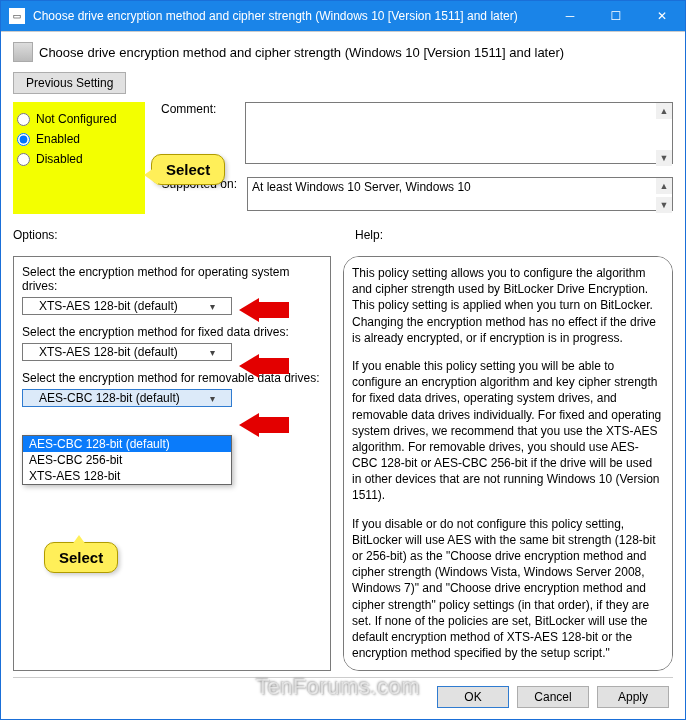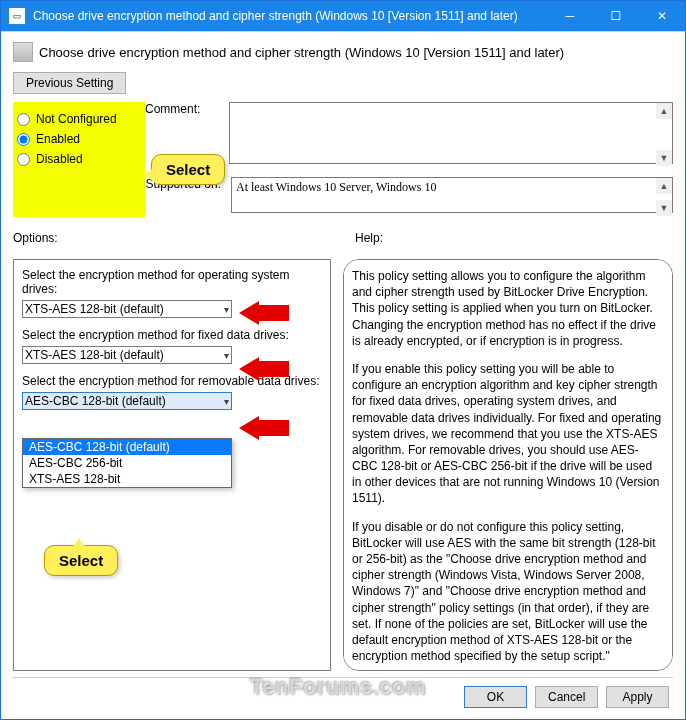--- a/index.html
+++ b/index.html
@@ -45,21 +45,21 @@
     padding:3px 12px;font-size:12px;cursor:pointer;
   }
   .radiogroup{
     background:#f3ff00;
     display:inline-block;
     padding:4px 20px 8px 4px;
     width:132px;
   }
   .radio{display:flex;align-items:center;gap:4px;margin:6px 0;}
   .radio input{margin:0 2px 0 0;}
-  .top-grid{display:flex;}
+  .top-grid{display:flex;gap:16px;}
   .comment-col{flex:1;display:flex;flex-direction:column;gap:4px;}
   .lbl{font-size:12px;}
   textarea.inp{
     width:100%;border:1px solid #7a7a7a;resize:none;
     font-family:inherit;font-size:12px;padding:2px 4px;
     background:#fff;
   }
   .supported-row{display:flex;gap:10px;margin-top:6px;align-items:flex-start;}
   .callout{
     position:absolute;
@@ -83,43 +83,43 @@
   .options-label{margin-bottom:6px;}
   .panels{display:flex;gap:12px;margin-top:8px;flex:1;min-height:0;}
   .panel{
     border:1px solid #7a7a7a;padding:8px 8px;
     overflow:auto;background:#fff;
   }
   .panel.left{width:318px;position:relative;}
   .panel.right{flex:1;border-radius:16px;}
   .sel{
     width:210px;border:1px solid #7a7a7a;
-    font-family:inherit;font-size:12px;padding:1px 2px;
+    font-family:inherit;font-size:12px;padding:1px 16px;
     background:#fff;cursor:pointer;display:flex;justify-content:space-between;align-items:center;
     margin:4px 0 10px 0;
   }
   .sel.hi{background:#dceaf9;border-color:#2f7bd0;}
   .sel .chev{font-size:10px;color:#444;}
   .dropdown{
     position:absolute;border:1px solid #666;background:#fff;
     width:210px;font-size:12px;z-index:5;
     box-shadow:2px 2px 5px rgba(0,0,0,0.25);
   }
   .dropdown div{padding:1px 6px;cursor:pointer;}
   .dropdown div.selitem{background:#0a7bfa;color:#fff;}
   .helptext p{margin:0 0 12px 0;line-height:1.35;font-size:12px;}
   .footer{
     display:flex;justify-content:flex-end;gap:8px;
     padding:8px 4px 4px 0;border-top:1px solid #ccc;margin-top:6px;
   }
-  .footer .btn{width:63px;text-align:center;padding:3px 12px;}
+  .footer .btn{width:72px;text-align:center;padding:3px 12px;}
   .watermark{
     position:absolute;left:0;right:10px;top:642px;
     text-align:center;color:rgba(255,255,255,0.55);
-    font-size:22px;font-weight:700;
+    font-size:22px;font-weight:400;
     text-shadow:1px 1px 2px rgba(100,100,100,0.5), -1px -1px 2px rgba(100,100,100,0.5);
     pointer-events:none;letter-spacing:0.5px;
   }
   .scroll-arrow{
     position:absolute;right:1px;width:16px;height:16px;
     background:#f0f0f0;display:flex;align-items:center;justify-content:center;
     font-size:9px;color:#555;
   }
   .posrel{position:relative;}
 </style>
@@ -165,21 +165,21 @@
       <div style="display:flex;gap:8px;">
         <div class="lbl" style="width:76px;">Comment:</div>
         <div class="posrel" style="flex:1;">
           <textarea class="inp" rows="4" style=""></textarea>
           <div class="scroll-arrow" style="top:1px;">▲</div>
           <div class="scroll-arrow" style="bottom:1px;">▼</div>
         </div>
       </div>
       <div class="supported-row">
         <div class="lbl" style="width:76px;text-align:right;">Supported on:</div>
-        <div class="posrel" style="flex:1;font-family:Liberation Serif, serif;">
+        <div class="posrel" style="flex:1;">
           <textarea class="inp" rows="2" readonly="" style="">At least Windows 10 Server, Windows 10</textarea>
           <div class="scroll-arrow" style="top:1px;">▲</div>
           <div class="scroll-arrow" style="bottom:1px;">▼</div>
         </div>
       </div>
     </div>
   </div>
 
   <div class="callout callout-tail-left" style="top:122px;left:150px;">Select</div>
 

